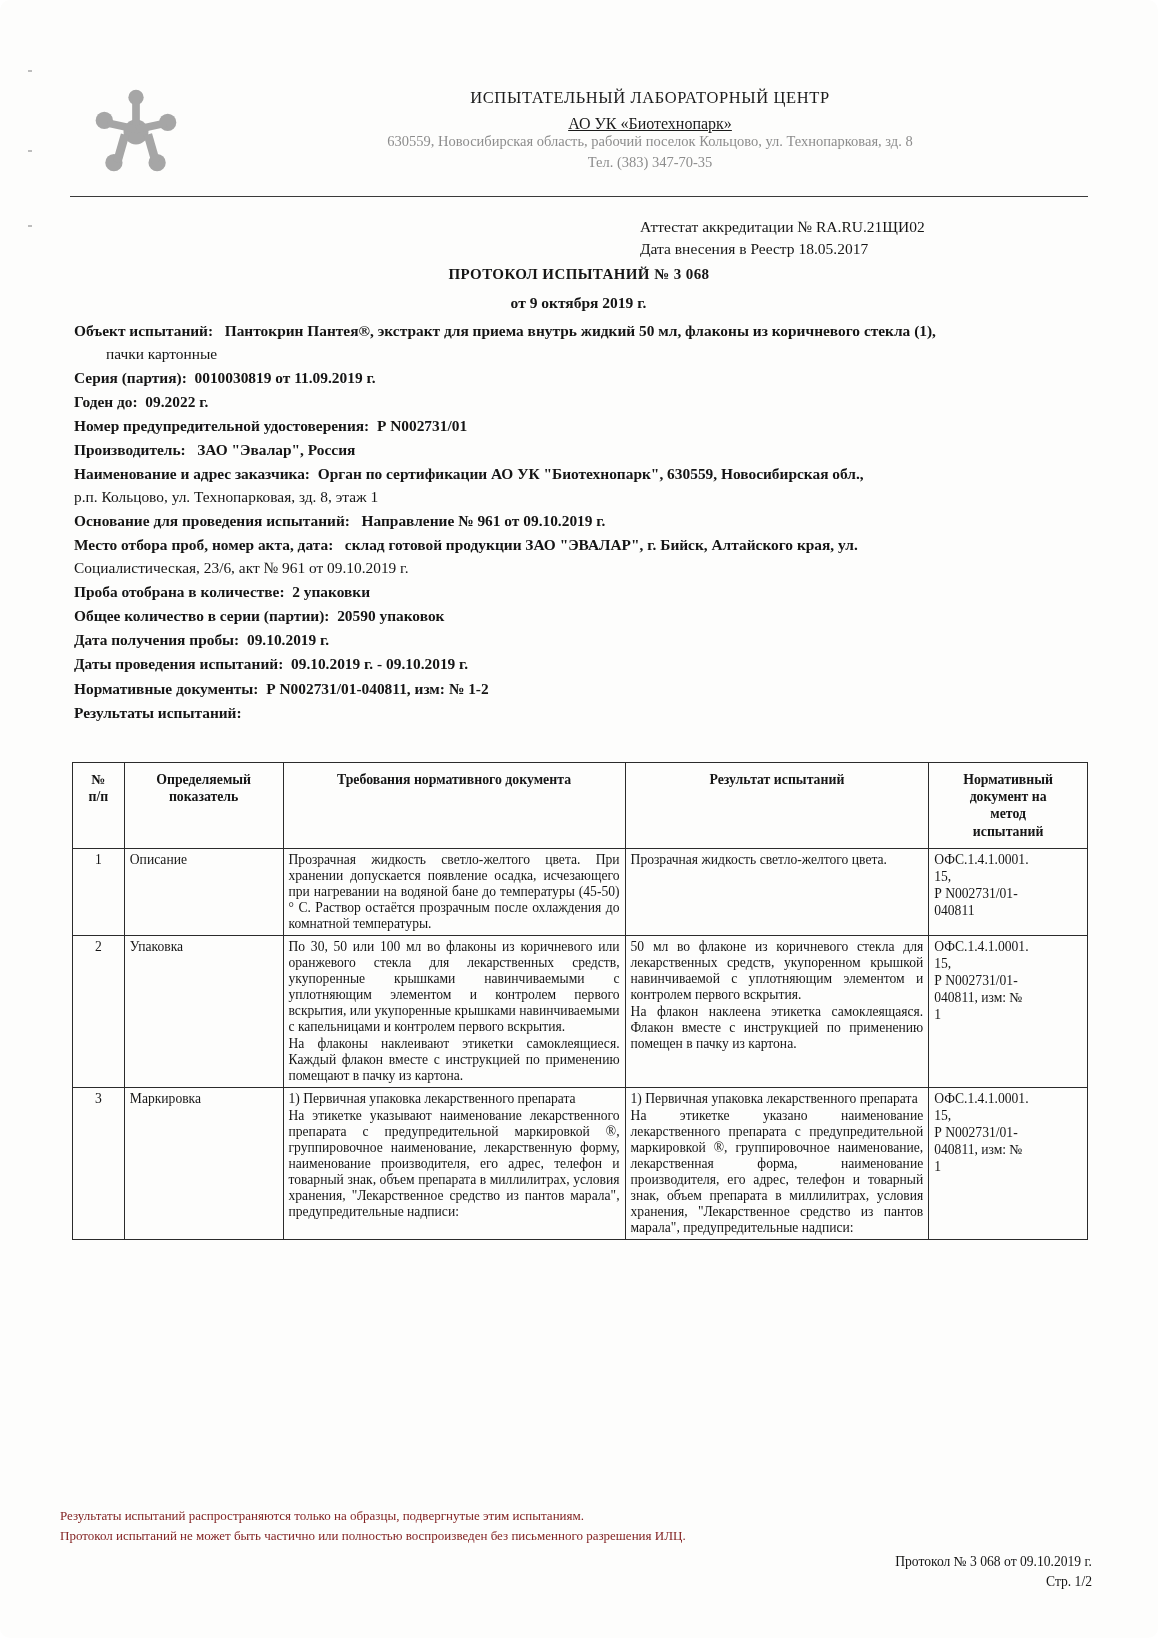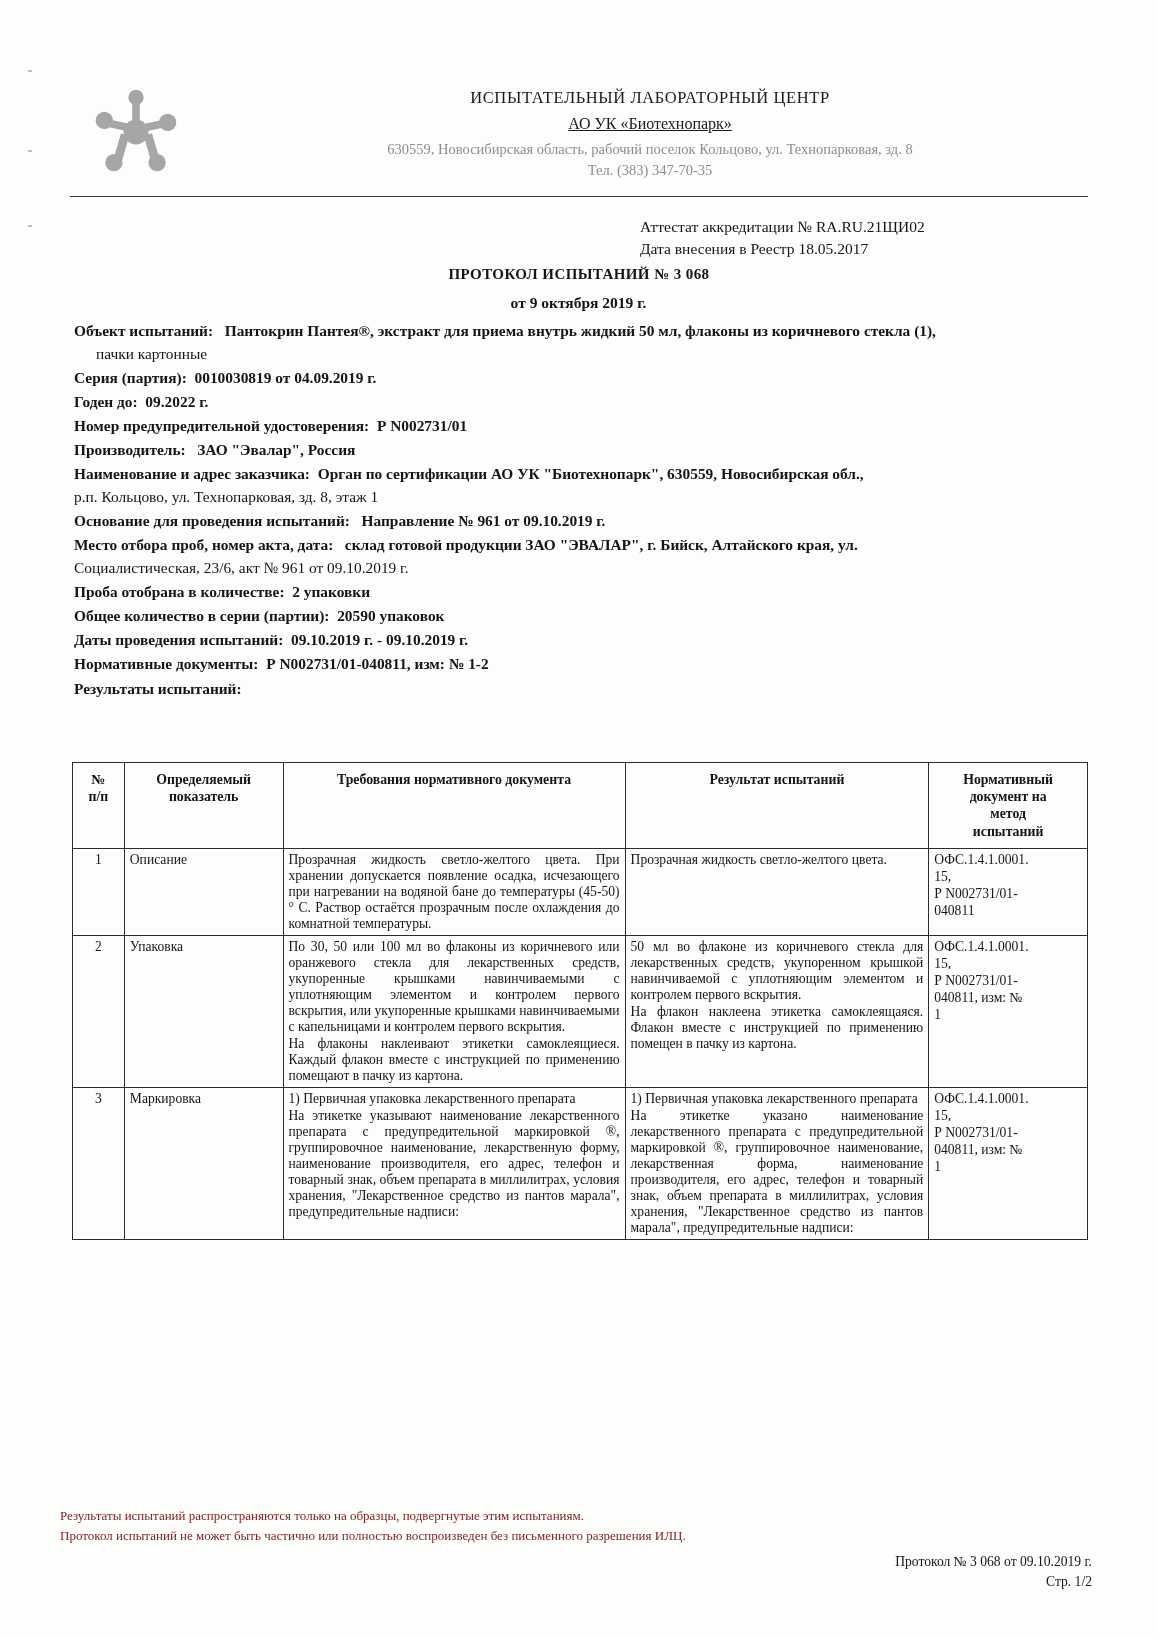--- a/index.html
+++ b/index.html
@@ -53,21 +53,20 @@
     color: #1b1b1b;
   }
   .org-name {
     font-size: 16px;
     margin-top: 7px;
     color: #1b1b1b;
     text-decoration: underline;
   }
   .org-addr {
     font-size: 14.5px;
-    margin-top: 8px;
     color: #8d8d8d;
     text-align: center;
   }
   .org-phone {
     font-size: 14.5px;
     margin-top: 4px;
     color: #8d8d8d;
   }
   .hr-top {
     position: absolute;
@@ -217,30 +216,31 @@
 
   <div class="accred">
     <div>Аттестат аккредитации № RA.RU.21ЩИ02</div>
     <div>Дата внесения в Реестр 18.05.2017</div>
   </div>
 
   <div class="protocol-title">ПРОТОКОЛ ИСПЫТАНИЙ № 3 068</div>
   <div class="protocol-date">от 9 октября 2019 г.</div>
 
   <div class="fields">
-    <div class="frow"><span class="flabel">Объект испытаний:</span>&nbsp;&nbsp; <span class="fval">Пантокрин Пантея®, экстракт для приема внутрь жидкий 50 мл, флаконы из коричневого стекла (1),</span><span class="cont" style="margin-left:22px">пачки картонные</span></div>
-    <div class="frow"><span class="flabel">Серия (партия):</span>&nbsp; <span class="fval">0010030819 от 04.09.2019 г.</span></div>
+    <div class="frow"><span class="flabel">Объект испытаний:</span>&nbsp;&nbsp; <span class="fval">Пантокрин Пантея®, экстракт для приема внутрь жидкий 50 мл, флаконы из коричневого стекла (1),</span><span class="cont" style="margin-left:32px">пачки картонные</span></div>
+    <div class="frow"><span class="flabel">Серия (партия):</span>&nbsp; <span class="fval">0010030819 от 11.09.2019 г.</span></div>
     <div class="frow"><span class="flabel">Годен до:</span>&nbsp; <span class="fval">09.2022 г.</span></div>
     <div class="frow"><span class="flabel">Номер предупредительной удостоверения:</span>&nbsp; <span class="fval">Р N002731/01</span></div>
     <div class="frow"><span class="flabel">Производитель:</span>&nbsp;&nbsp; <span class="fval">ЗАО "Эвалар", Россия</span></div>
     <div class="frow"><span class="flabel">Наименование и адрес заказчика:</span>&nbsp; <span class="fval">Орган по сертификации АО УК "Биотехнопарк", 630559, Новосибирская обл.,</span><span class="cont">р.п. Кольцово, ул. Технопарковая, зд. 8, этаж 1</span></div>
     <div class="frow"><span class="flabel">Основание для проведения испытаний:</span>&nbsp;&nbsp; <span class="fval">Направление № 961 от 09.10.2019 г.</span></div>
     <div class="frow"><span class="flabel">Место отбора проб, номер акта, дата:</span>&nbsp;&nbsp; <span class="fval">склад готовой продукции ЗАО "ЭВАЛАР", г. Бийск, Алтайского края, ул.</span><span class="cont">Социалистическая, 23/6, акт № 961 от 09.10.2019 г.</span></div>
     <div class="frow"><span class="flabel">Проба отобрана в количестве:</span>&nbsp; <span class="fval">2 упаковки</span></div>
     <div class="frow"><span class="flabel">Общее количество в серии (партии):</span>&nbsp; <span class="fval">20590 упаковок</span></div>
+    <div class="frow"><span class="flabel">Дата получения пробы:</span>&nbsp; <span class="fval">09.10.2019 г.</span></div>
     <div class="frow"><span class="flabel">Даты проведения испытаний:</span>&nbsp; <span class="fval">09.10.2019 г. - 09.10.2019 г.</span></div>
     <div class="frow"><span class="flabel">Нормативные документы:</span>&nbsp; <span class="fval">Р N002731/01-040811, изм: № 1-2</span></div>
     <div class="frow"><span class="flabel">Результаты испытаний:</span></div>
   </div>
 
   <div class="table-wrap">
     <table class="results">
       <thead>
         <tr>
           <th style="width:42px">

